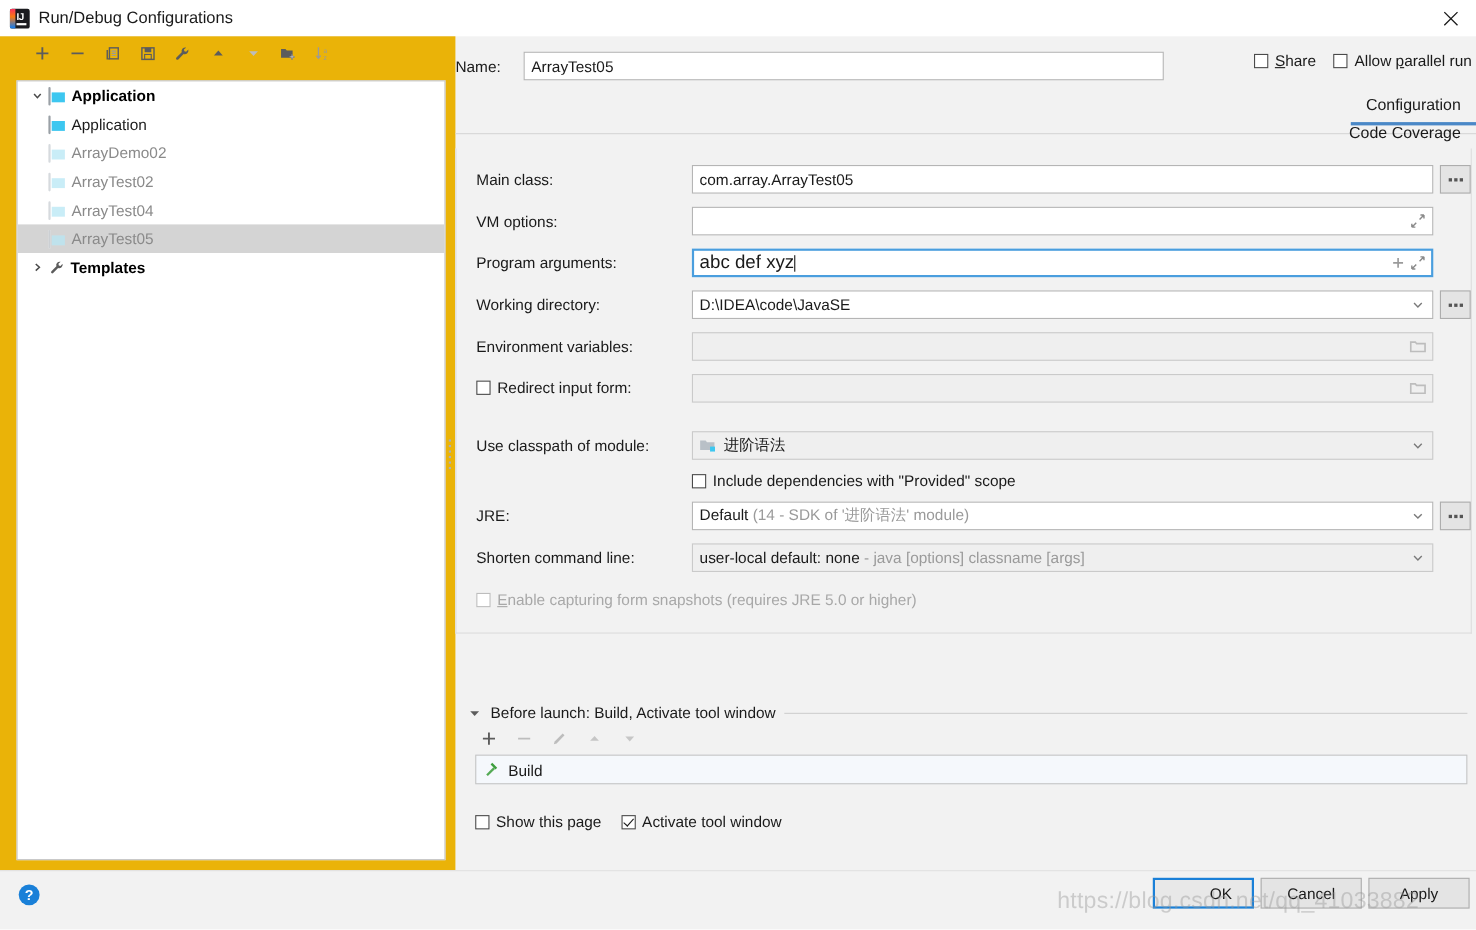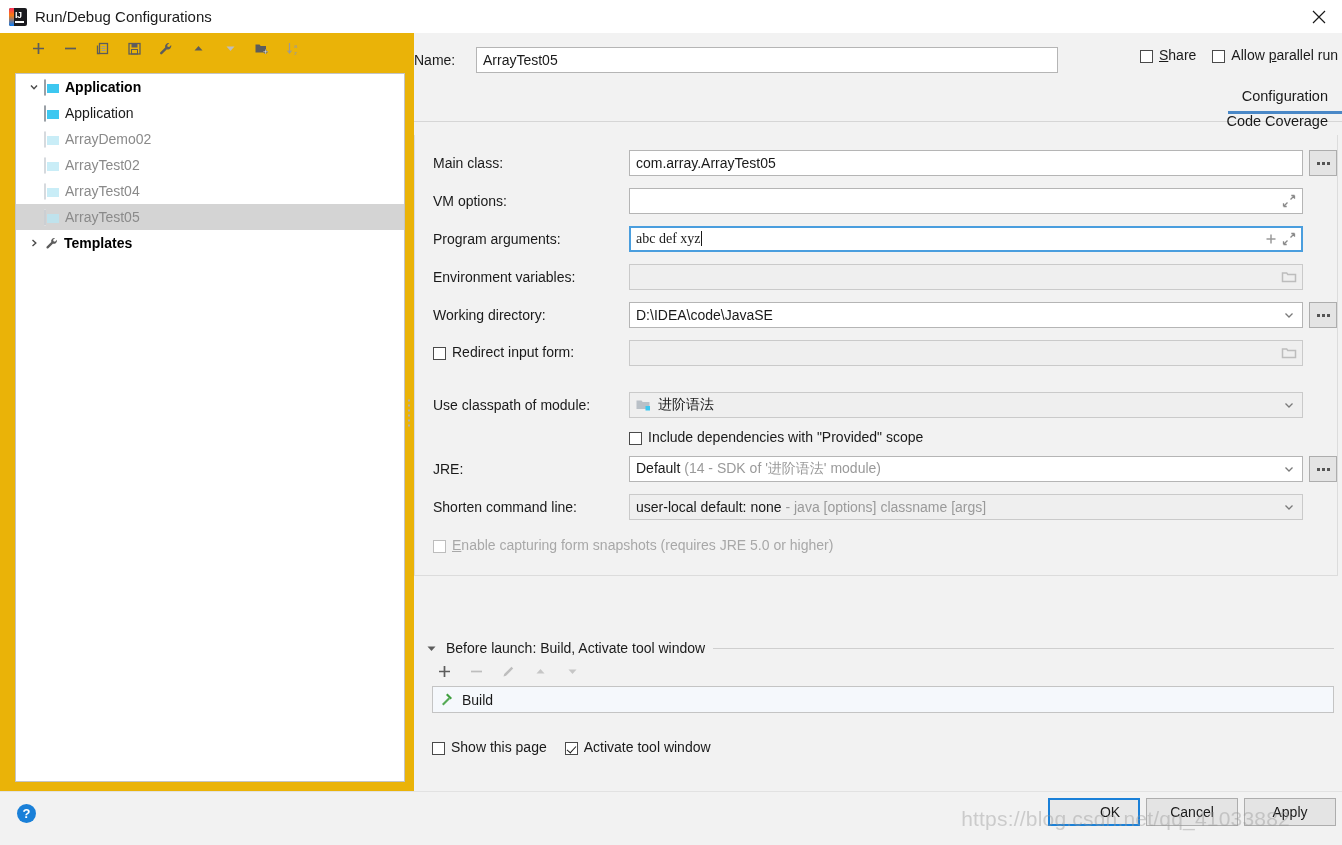--- a/index.html
+++ b/index.html
@@ -163,21 +163,21 @@
     color: #1a1a1a;
     box-sizing: border-box;
     outline: none;
   }
   .top-checks {
     position: absolute; right: 4px; top: 14px;
     display: flex; align-items: center; gap: 16px;
   }
 
   .chk {
-    display: inline-flex; align-items: flex-end;
+    display: inline-flex; align-items: center;
     cursor: default; font-size: 14px;
     gap: 6px;
   }
   .box {
     width: 13px; height: 13px;
     border: 1px solid #4a4a4a;
     background: #fff;
     flex: none;
     position: relative;
     box-sizing: border-box;
@@ -265,22 +265,22 @@
     border: 2px solid #4a9ede;
     padding: 0 3px 0 5px;
   }
   .field .val {
     flex: 1;
     white-space: nowrap;
     overflow: hidden;
     text-overflow: clip;
   }
   .field .val.mono {
-    font-family: Liberation Serif, serif;
-    font-size: 14px;
+    font-family: Liberation Sans, sans-serif;
+    font-size: 17px;
   }
   .field .val b { font-weight: normal; color:#1a1a1a; }
   .caret {
     display: inline-block;
     width: 1px; height: 15px;
     background: #1a1a1a;
     vertical-align: -3px;
   }
   .ico-btn {
     width: 18px; height: 20px; flex: none;
@@ -587,50 +587,50 @@
               <svg width="14" height="14" viewBox="0 0 14 14">
                 <path d="M12.5 1.5 L8.5 5.5 M12.5 1.5 H9.3 M12.5 1.5 V4.7" stroke="#8a8a8a" stroke-width="1.3" fill="none"></path>
                 <path d="M1.5 12.5 L5.5 8.5 M1.5 12.5 H4.7 M1.5 12.5 V9.3" stroke="#8a8a8a" stroke-width="1.3" fill="none"></path>
               </svg>
             </span>
           </span>
         </span>
       </div>
 
       <div class="frow">
+        <span class="flabel">Working directory:</span>
+        <span class="ctl">
+          <span class="field">
+            <span class="val">D:\IDEA\code\JavaSE</span>
+            <span class="ico-btn">
+              <svg width="12" height="12" viewBox="0 0 12 12">
+                  <path d="M2.5 4.5 L6 8 L9.5 4.5" stroke="#7a7a7a" stroke-width="1.3" fill="none"></path>
+                </svg>
+            </span>
+          </span>
+          <span class="browse">
+            <span class="dots3">
+                <i></i>
+                <i></i>
+                <i></i>
+              </span>
+          </span>
+        </span>
+      </div>
+
+      <div class="frow">
         <span class="flabel">Environment variables:</span>
         <span class="ctl" style="padding-right:34px;">
           <span class="field disabled">
             <span class="val"></span>
             <span class="ico-btn">
               <svg width="16" height="14" viewBox="0 0 16 14">
                   <path d="M1.5 3h4.2l1.1 1.4h7.7v7.1h-13z" fill="none" stroke="#bdbdbd" stroke-width="1.5"></path>
                 </svg>
             </span>
-          </span>
-        </span>
-      </div>
-
-      <div class="frow">
-        <span class="flabel">Working directory:</span>
-        <span class="ctl">
-          <span class="field">
-            <span class="val">D:\IDEA\code\JavaSE</span>
-            <span class="ico-btn">
-              <svg width="12" height="12" viewBox="0 0 12 12">
-                  <path d="M2.5 4.5 L6 8 L9.5 4.5" stroke="#7a7a7a" stroke-width="1.3" fill="none"></path>
-                </svg>
-            </span>
-          </span>
-          <span class="browse">
-            <span class="dots3">
-                <i></i>
-                <i></i>
-                <i></i>
-              </span>
           </span>
         </span>
       </div>
 
       <div class="frow">
         <span class="flabel">
           <span class="chk">
             <span class="box"></span>
             <span>Redirect input form:</span>
           </span>

